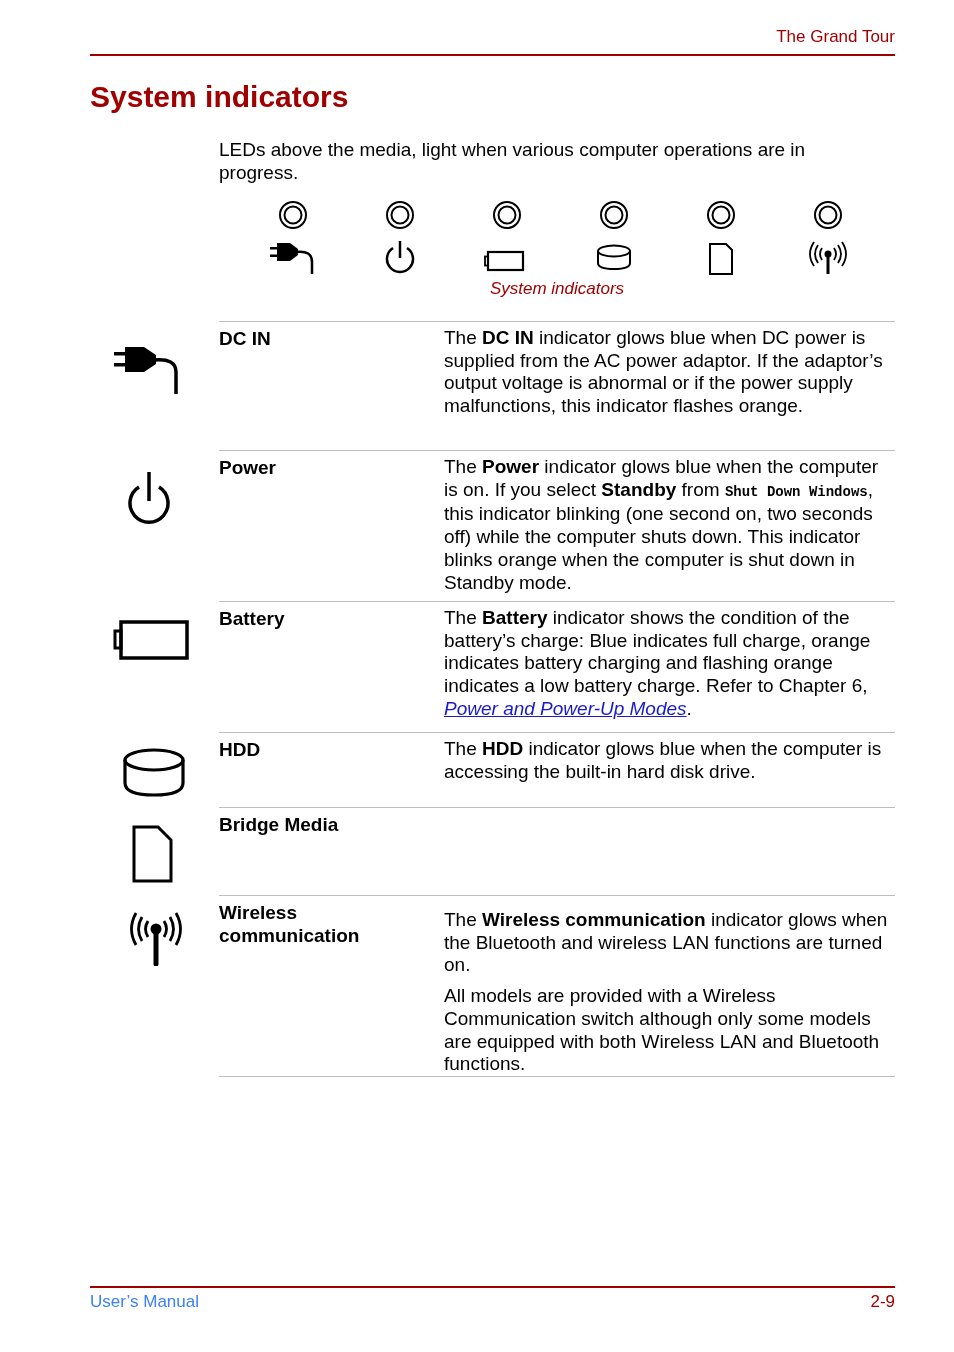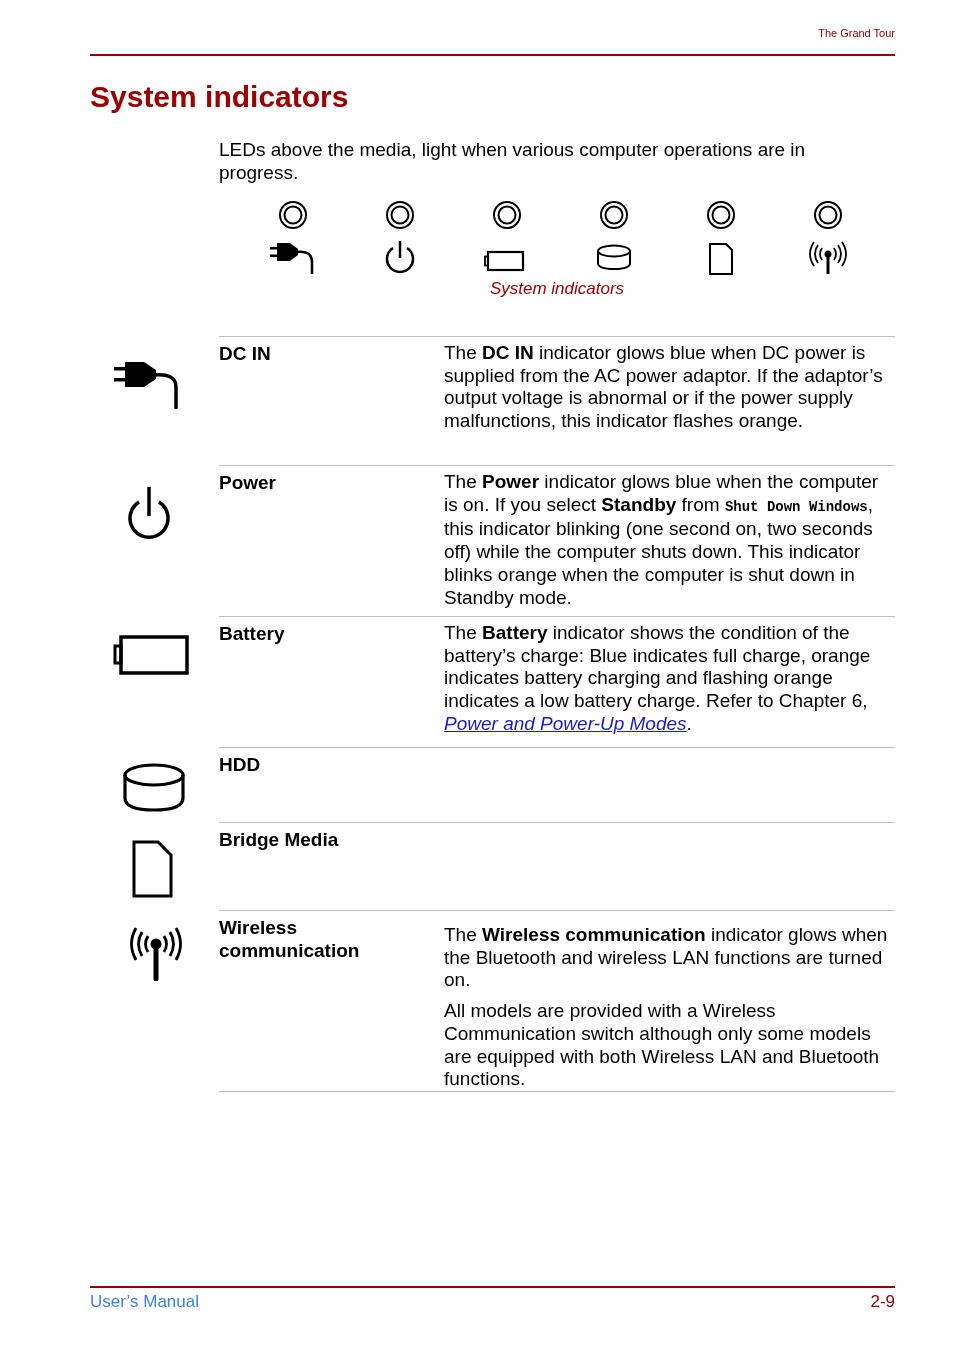--- a/index.html
+++ b/index.html
@@ -1,27 +1,27 @@
 <!DOCTYPE html>
 <html><head>
 <meta charset="utf-8">
 <style>
   html, body { margin: 0; padding: 0; background: #ffffff; }
   body { width: 954px; height: 1352px; position: relative; overflow: hidden;
          font-family: "Liberation Sans", sans-serif; color: #000; }
   .abs { position: absolute; }
-  .header-text { right: 59px; top: 27px; font-size: 11px; color: #a00000; }
+  .header-text { right: 59px; top: 27px; font-size: 17px; color: #a00000; }
   .rule-red { left: 90px; width: 805px; height: 2px; background: #a00000; }
   .title { left: 90px; top: 80px; font-size: 30px; font-weight: bold; color: #a00000; margin: 0; }
   .intro { left: 219px; top: 138px; width: 660px; font-size: 19px; line-height: 23px; }
   .leds { left: 260px; top: 196px; width: 600px; height: 80px; }
   .led-col { position: absolute; top: 0; width: 50px; height: 80px; }
   .led-col svg { position: absolute; left: 0; }
   .caption { left: 219px; width: 676px; top: 279px; text-align: center; font-size: 17px; font-style: italic; color: #a00000; }
-  .table { left: 219px; top: 336px; width: 676px; }
+  .table { left: 219px; top: 321px; width: 676px; }
   .row { position: relative; border-top: 1.5px solid #bdbdbd; }
   .row-label { position: absolute; left: 0; top: 5px; width: 210px; font-size: 19px; font-weight: bold; line-height: 23px; }
   .row-desc { margin-left: 225px; padding-top: 5px; font-size: 19px; line-height: 22.7px; }
   .row-desc p { margin: 8px 0 8px 0; }
   .row-icon { position: absolute; }
   .mono { font-family: "Liberation Mono", monospace; font-weight: bold; font-size: 14px; }
   .link { color: #1a1acc; font-style: italic; }
   .table-end { border-top: 1.5px solid #bdbdbd; }
   .footer-left { left: 90px; top: 1292px; font-size: 17px; color: #3b82f6; }
   .footer-right { right: 59px; top: 1292px; font-size: 17px; color: #a00000; }
@@ -143,20 +143,21 @@
     <div class="row-label">Battery</div>
     <div class="row-desc"><span>The </span><b>Battery</b><span> indicator shows the condition of the battery’s charge: Blue indicates full charge, orange indicates battery charging and flashing orange indicates a low battery charge. Refer to Chapter 6, </span><a class="link" href="#">Power and Power-Up Modes</a><span>.</span></div>
   </div>
 
   <div class="row" style="height:74px">
     <svg class="row-icon" style="left:-100px;top:10px" width="70" height="56" viewBox="0 0 70 56">
         <ellipse cx="35" cy="17" rx="29" ry="10" fill="none" stroke="#000" stroke-width="3.2"></ellipse>
         <path d="M6 17 V40 Q6 52 35 52 Q64 52 64 40 V17" fill="none" stroke="#000" stroke-width="3.2"></path>
       </svg>
     <div class="row-label">HDD</div>
+    <div class="row-desc"><span>The </span><b>HDD</b><span> indicator glows blue when the computer is accessing the built-in hard disk drive.</span></div>
   </div>
 
   <div class="row" style="height:87px">
     <svg class="row-icon" style="left:-88px;top:16px" width="46" height="60" viewBox="0 0 46 60">
         <path d="M3 3 H27 L40 16 V57 H3 Z" fill="none" stroke="#000" stroke-width="3"></path>
       </svg>
     <div class="row-label">Bridge Media</div>
   </div>
 
   <div class="row" style="height:180px">

